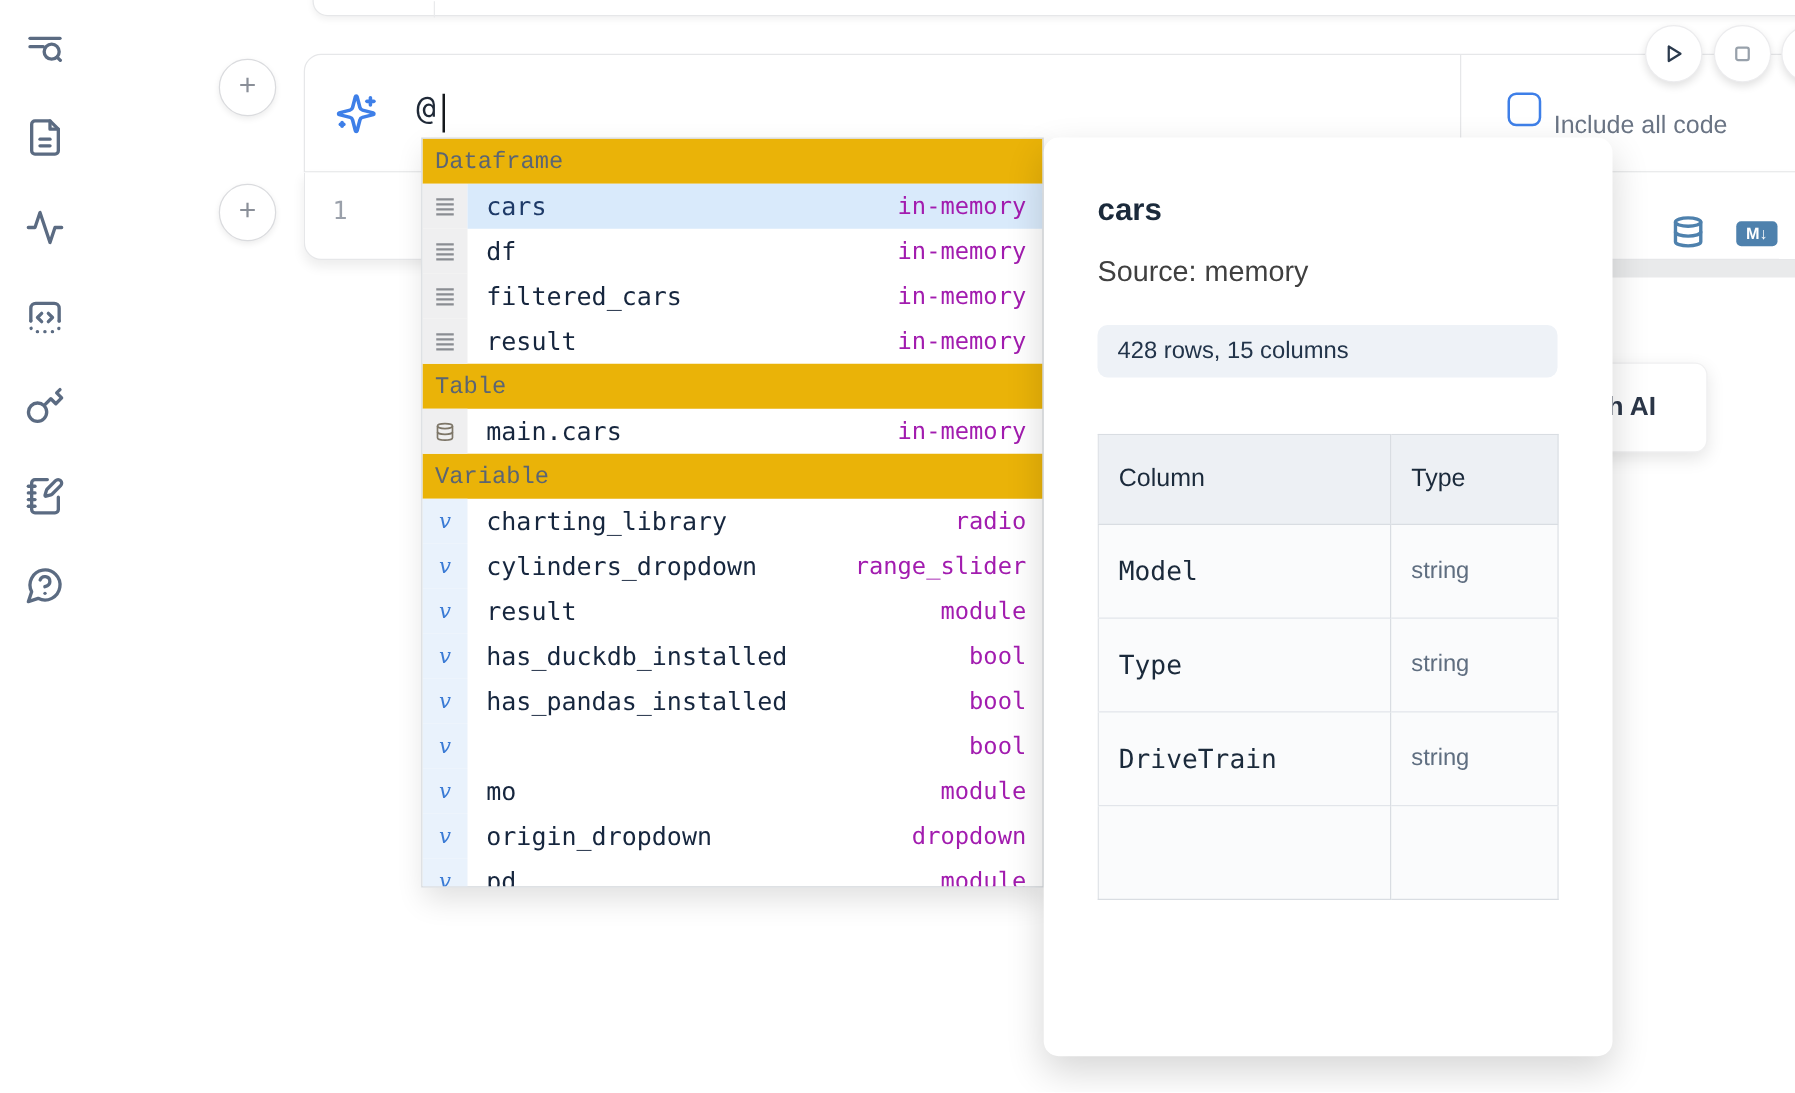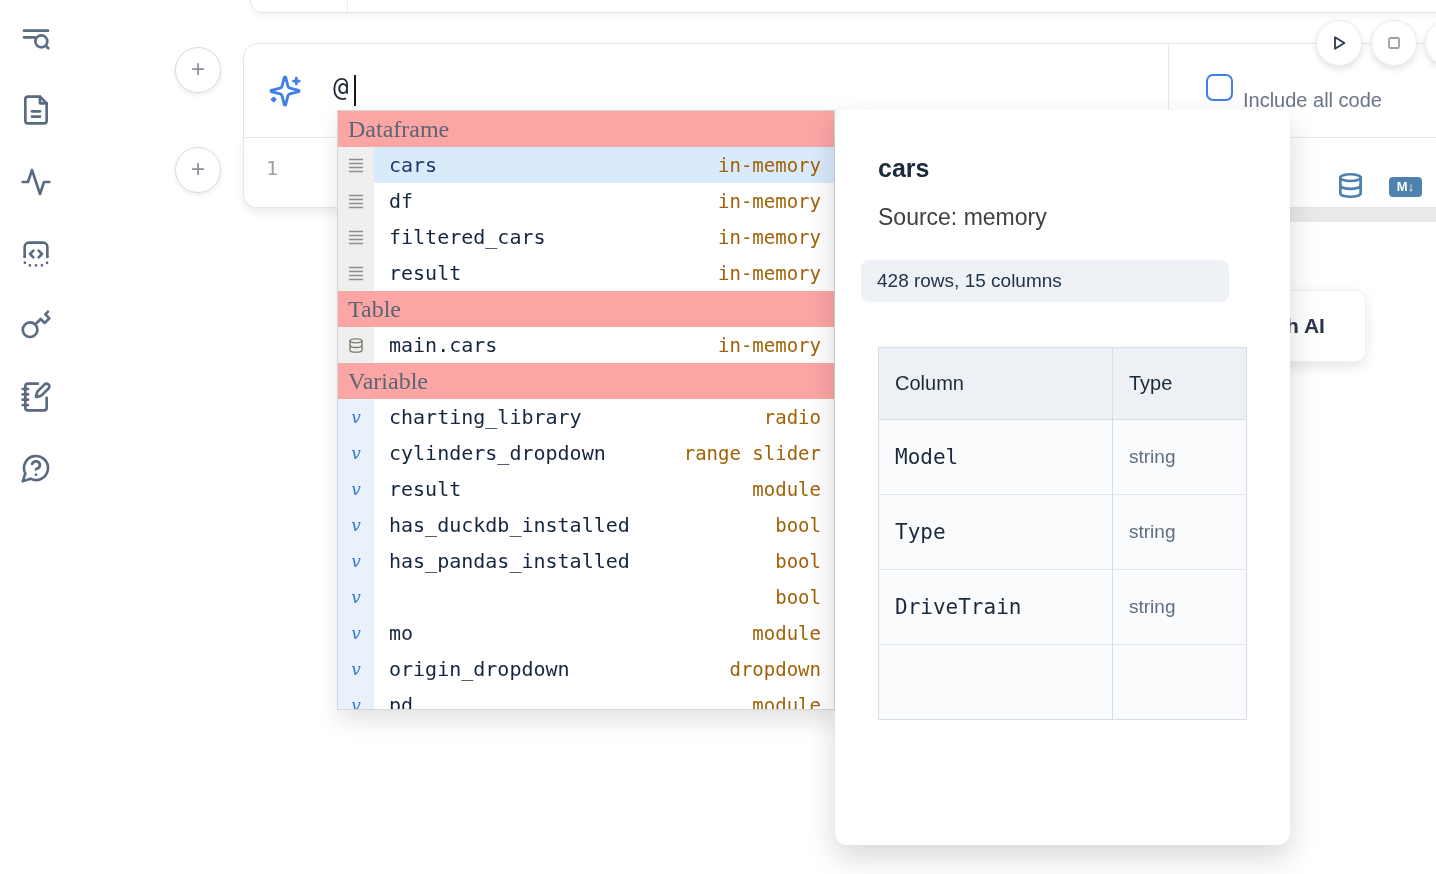--- a/index.html
+++ b/index.html
@@ -42,39 +42,39 @@
 
   
   #line-number { position:absolute; left:266px; top:156px; font-size:20px; color:#9aa0aa; z-index:2; }
   #db-icon-cell { position:absolute; left:1337px; top:172px; width:27px; height:29px; color:#4e81ad; z-index:2; cursor:pointer; }
   #md-badge { position:absolute; left:1389px; top:177px; width:33px; height:20px; background:#4e81ad; border-radius:4px;
     color:#fff; font-size:13px; font-weight:bold; text-align:center; line-height:20px; z-index:2; cursor:pointer; }
 
   
   #autocomplete { position:absolute; left:337px; top:110px; width:498px; height:600px; background:#fff;
     border:1px solid #d3d7db; box-shadow:2px 10px 22px rgba(0,0,0,.12); overflow:hidden; z-index:6; }
-  .ac-header { height:36px; line-height:36px; background:#fca5a5; color:#5b6573; font-size:24px; padding-left:10px;
-    font-family:Liberation Serif, serif; }
+  .ac-header { height:36px; line-height:36px; background:#eab308; color:#5b6573; font-size:19px; padding-left:10px;
+    font-family:Liberation Mono, monospace; }
   .ac-row { display:flex; height:36px; cursor:pointer; }
   .ac-ico { width:36px; flex:0 0 36px; display:flex; align-items:center; justify-content:center; background:#efeff0; }
   .ac-ico.var { background:#e9f2fc; }
   .ac-main { flex:1; display:flex; align-items:center; padding:0 13px 0 15px; overflow:hidden; }
   .ac-row.selected .ac-main { background:#d9eafb; }
   .ac-name { font-family:"DejaVu Sans Mono", monospace; font-size:20px; color:#16263e; white-space:nowrap; }
   .ac-row.selected .ac-name { color:#1e3a68; }
-  .ac-type { margin-left:auto; font-family:"DejaVu Sans Mono", monospace; font-size:19px; color:#a16207;
+  .ac-type { margin-left:auto; font-family:"DejaVu Sans Mono", monospace; font-size:19px; color:#a21caf;
     white-space:nowrap; overflow:hidden; text-align:right; }
   .v-glyph { font-family:"DejaVu Serif", serif; font-style:italic; color:#3a7bd5; font-size:17px; }
 
   
   #preview-panel { position:absolute; left:835px; top:110px; width:455px; height:735px; background:#fff;
     border-radius:12px; box-shadow:0 12px 30px rgba(0,0,0,.16); z-index:8; overflow:hidden; }
   #pv-title { position:absolute; left:43px; top:44px; font-size:25px; font-weight:bold; color:#1b2a3b; }
   #pv-source { position:absolute; left:43px; top:94px; font-size:23px; color:#404040; }
-  #pv-pill { position:absolute; left:26px; top:150px; width:368px; height:42px; background:#eef2f7; border-radius:8px;
+  #pv-pill { position:absolute; left:43px; top:150px; width:368px; height:42px; background:#eef2f7; border-radius:8px;
     font-size:19px; color:#22344a; line-height:42px; padding-left:16px; }
   #pv-table-wrap { position:absolute; left:43px; top:237px; width:369px; height:471px; overflow:hidden; }
   #pv-table { width:100%; border-collapse:collapse; border:1px solid #d9dde2; }
   #pv-table th { background:#edf0f4; font-weight:normal; text-align:left; font-size:20px; color:#1b2a3b;
     padding:24px 16px; border-bottom:1px solid #d9dde2; }
   #pv-table td { background:#fafbfc; font-size:21px; color:#1b2a3b; padding:25px 16px; border-top:1px solid #e2e5ea; }
   #pv-table th + th, #pv-table td + td { border-left:1px solid #d9dde2; }
   #pv-table .coltype { font-family:"Liberation Sans", sans-serif; font-size:19px; color:#5f6e80; }
   #pv-table .colname { font-family:"DejaVu Sans Mono", monospace; }
   #pv-table .c1 { width:234px; }

